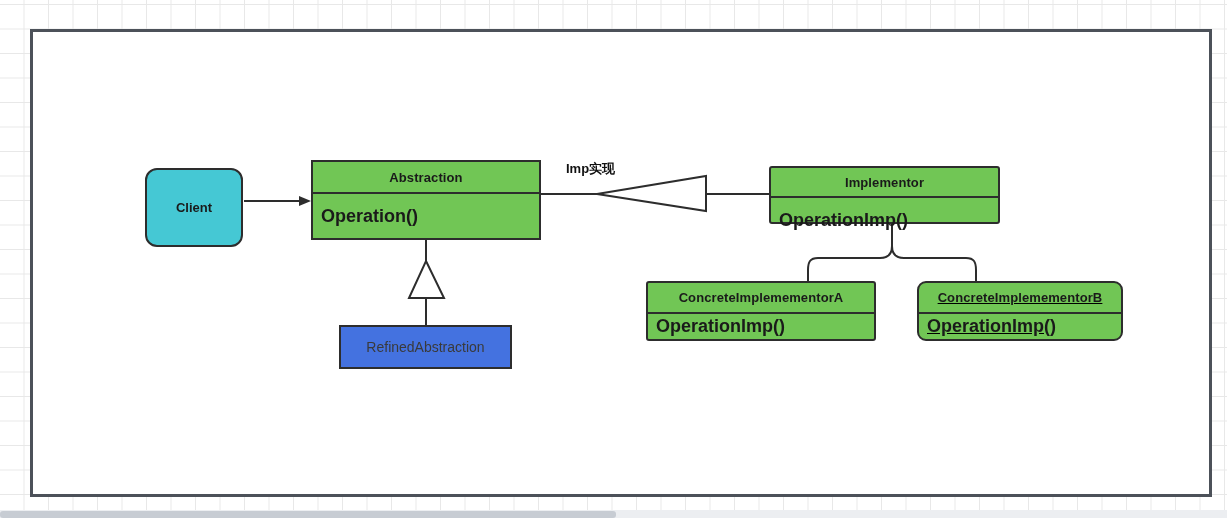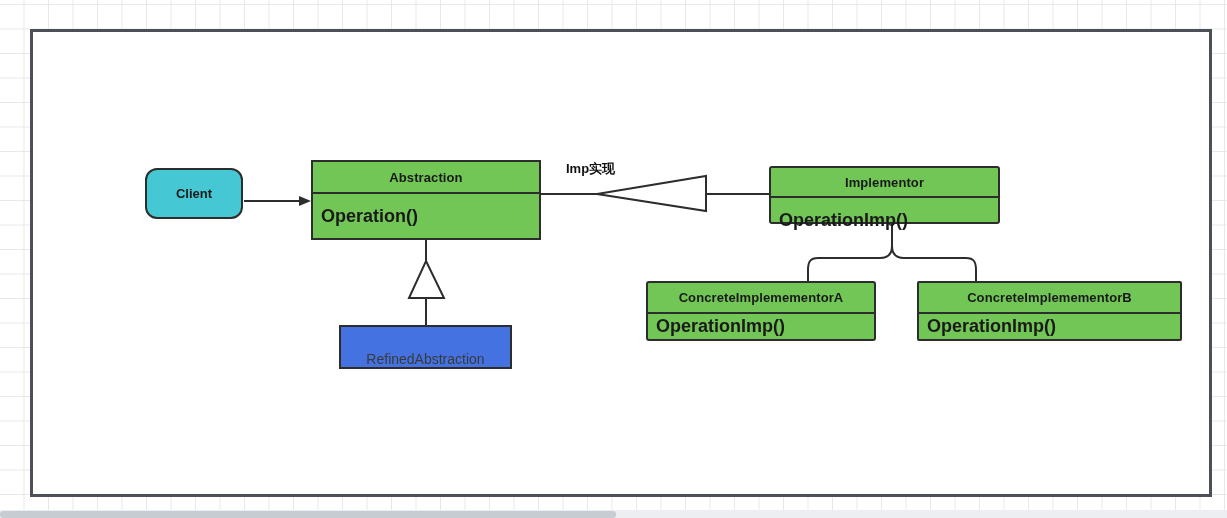--- a/index.html
+++ b/index.html
@@ -100,50 +100,51 @@
 
   
   #box-concrete-a {
     left: 646px; top: 281px; width: 230px; height: 60px;
     border-radius: 3px;
   }
   #box-concrete-a .uml-title { height: 31px; }
 
   
   #box-concrete-b {
-    left: 917px; top: 281px; width: 265px; height: 60px;
-    border-radius: 2px;
+    left: 917px; top: 281px; width: 206px; height: 60px;
+    border-radius: 9px;
+    text-decoration: underline;
   }
   #box-concrete-b .uml-title { height: 31px; }
 
   
   #box-client {
     position: absolute;
-    left: 145px; top: 168px; width: 98px; height: 51px;
+    left: 145px; top: 168px; width: 98px; height: 79px;
     box-sizing: border-box;
     background: #45c8d4;
     border: 2px solid #2d2d2d;
     border-radius: 12px;
     display: flex;
     align-items: center;
     justify-content: center;
     font-weight: bold;
     font-size: 13px;
     color: #1a1a1a;
   }
 
   
   #box-refined-abstraction {
     position: absolute;
     left: 339px; top: 325px; width: 173px; height: 44px;
     box-sizing: border-box;
     background: #4472e0;
     border: 2px solid #2d2d2d;
     display: flex;
-    align-items: flex-end;
+    align-items: center;
     justify-content: center;
     font-size: 14px;
     color: #3a3a3a;
   }
 
   
   #edge-label-imp {
     position: absolute;
     left: 566px;
     top: 142px;

